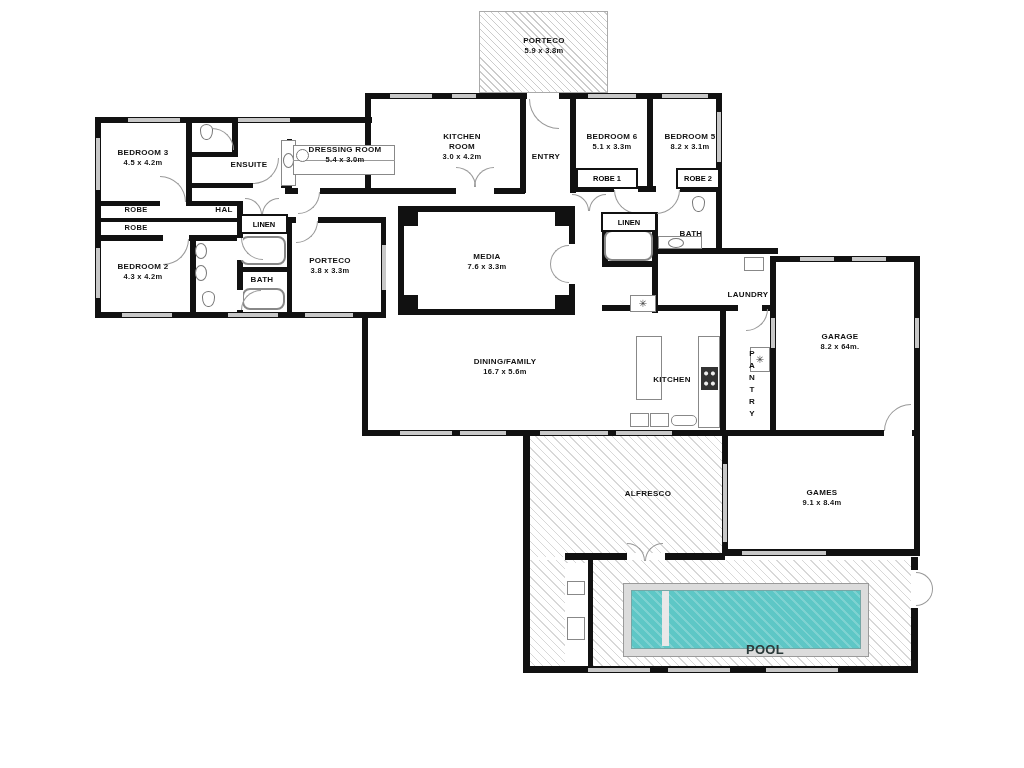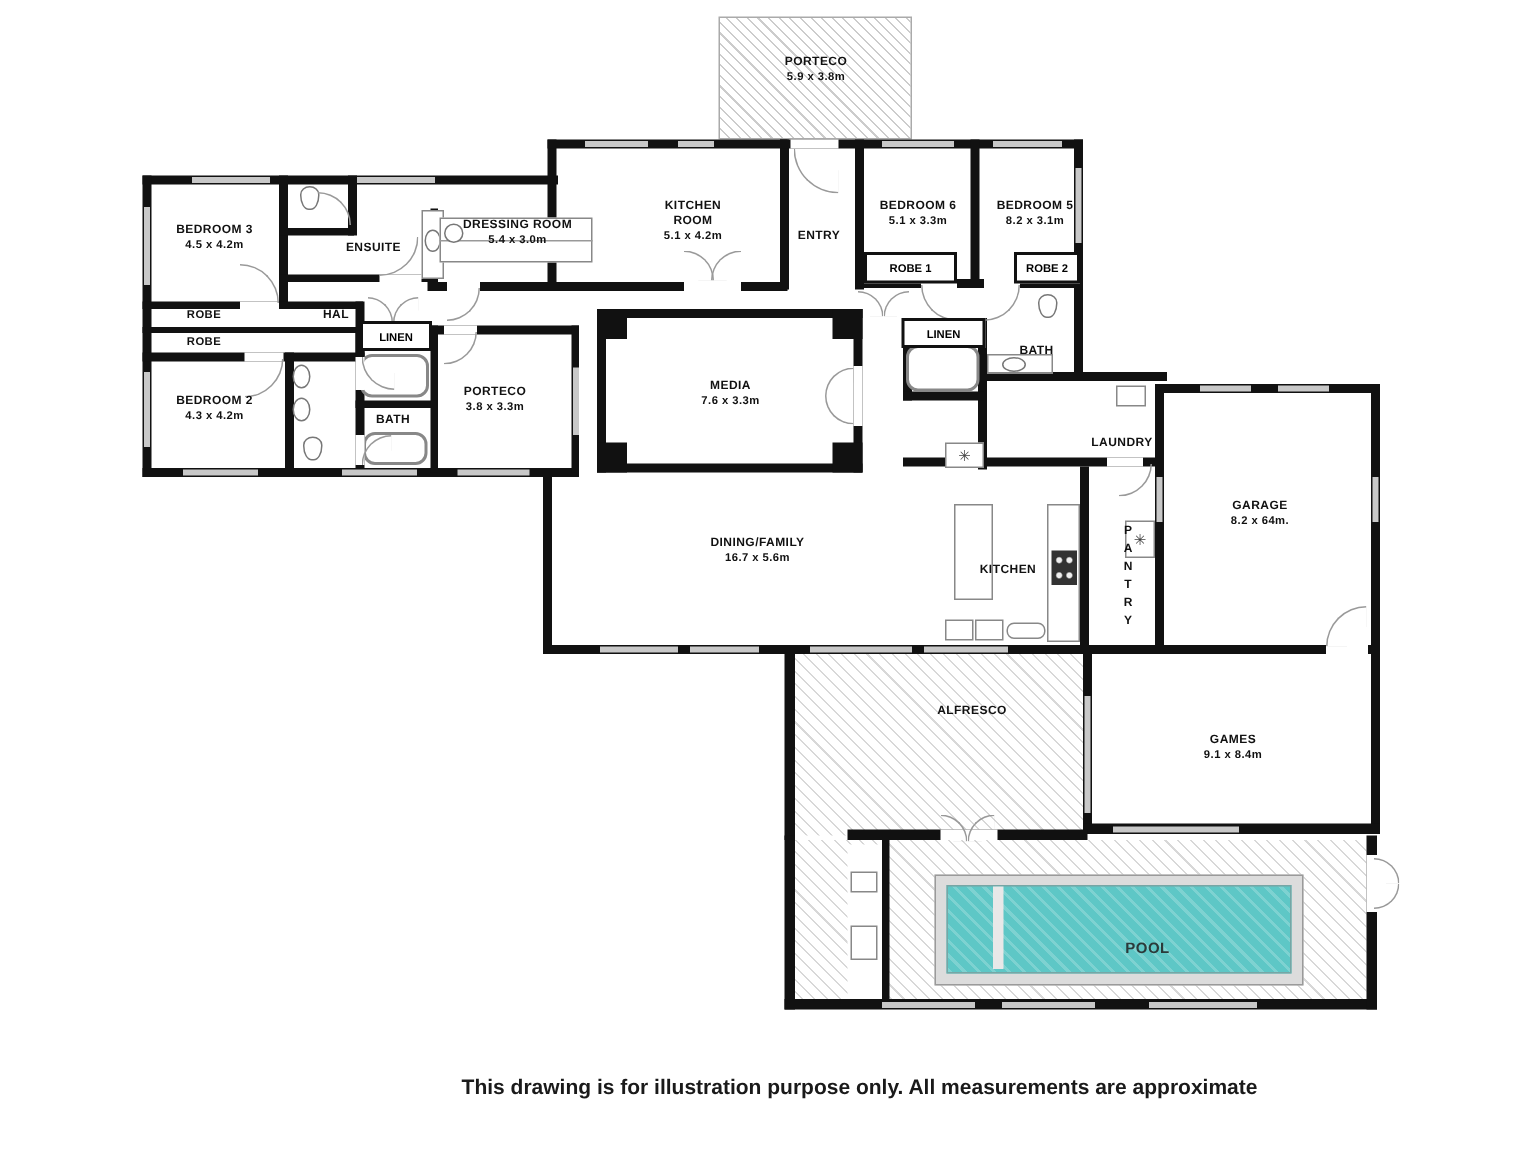--- a/index.html
+++ b/index.html
@@ -249,21 +249,21 @@
   <div class="lbl" style="left:249px;top:165px">
     <span>ENSUITE</span>
     </div>
   <div class="lbl" style="left:345px;top:155px">
     <span>DRESSING ROOM</span>
       <span class="dims">5.4 x 3.0m</span>
     </div>
   <div class="lbl" style="left:462px;top:147px">
     <span>KITCHEN</span>
       <span>ROOM</span>
-      <span class="dims">5.1 x 4.2m</span>
+      <span class="dims">3.0 x 4.2m</span>
     </div>
   <div class="lbl" style="left:546px;top:157px">
     <span>ENTRY</span>
     </div>
   <div class="lbl" style="left:612px;top:142px">
     <span>BEDROOM 6</span>
       <span class="dims">5.1 x 3.3m</span>
     </div>
   <div class="lbl" style="left:690px;top:142px">
     <span>BEDROOM 5</span>
@@ -305,28 +305,27 @@
     </div>
   <div class="lbl" style="left:505px;top:367px">
     <span>DINING/FAMILY</span>
       <span class="dims">16.7 x 5.6m</span>
     </div>
   <div class="lbl" style="left:672px;top:380px">
     <span>KITCHEN</span>
     </div>
   <div class="vlabel" style="left:752px;top:385px">
     <span>PANTRY</span></div>
-  <div class="lbl" style="left:648px;top:474px">
+  <div class="lbl" style="left:648px;top:494px">
     <span>ALFRESCO</span>
     </div>
   <div class="lbl" style="left:822px;top:498px">
     <span>GAMES</span>
       <span class="dims">9.1 x 8.4m</span>
     </div>
-  <div class="lbl" style="left:765px;top:633px;font-size:10px;color:#2b3a3a">
+  <div class="lbl" style="left:765px;top:650px;font-size:13px;color:#2b3a3a">
     <span>POOL</span>
     </div>
 
   <div class="disc">
-    <div>This drawing is for illustration purpose only. All measurements are approximate</div>
   </div>
 
 </div>
 
 </body></html>

